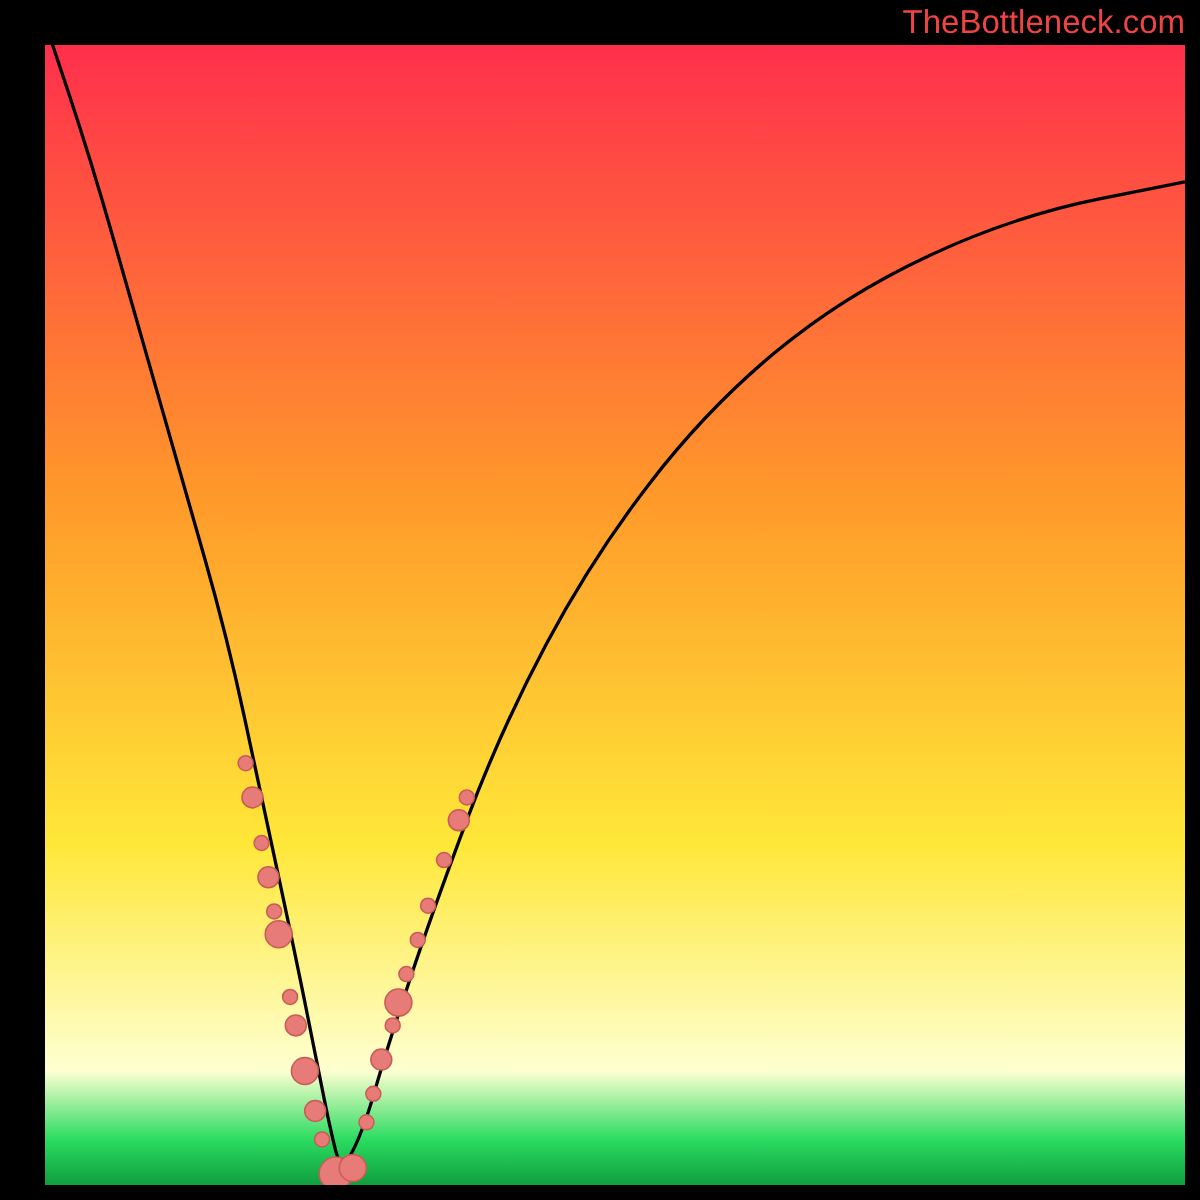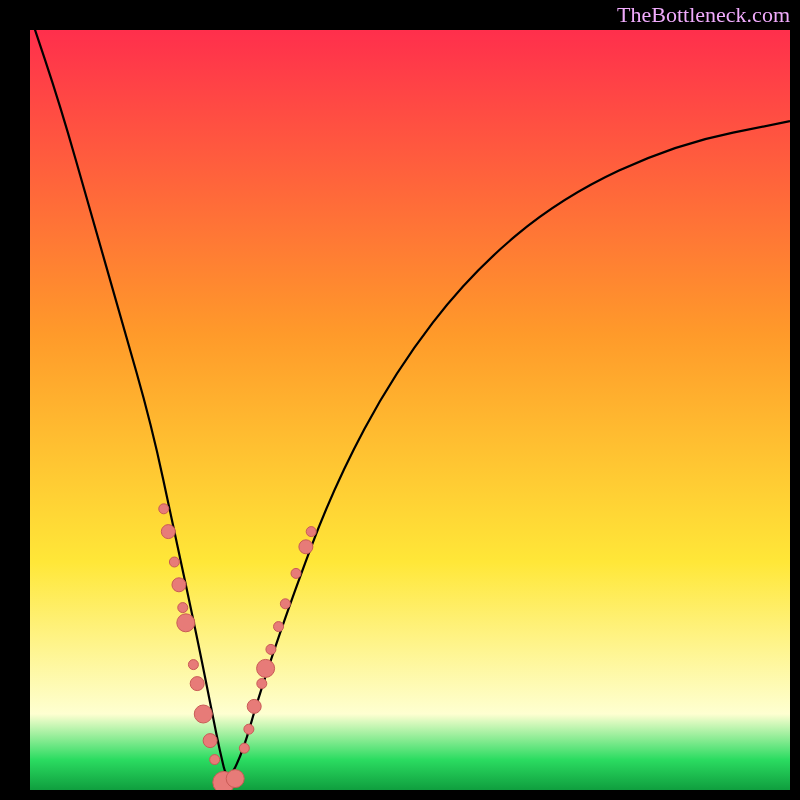--- a/index.html
+++ b/index.html
@@ -13,23 +13,23 @@
   .wrap {
     position: relative;
     width: 800px;
     height: 800px;
     background: #000;
   }
   .watermark {
     position: absolute;
     top: 2px;
     right: 10px;
-    font-family: Liberation Serif, serif;
+    font-family: Liberation Sans, sans-serif;
     font-size: 22px;
-    color: #f0abfc;
+    color: #ef4444;
     letter-spacing: 0;
     font-weight: 500;
   }
   svg {
     position: absolute;
     left: 0;
     top: 0;
   }
 </style>
 </head>

